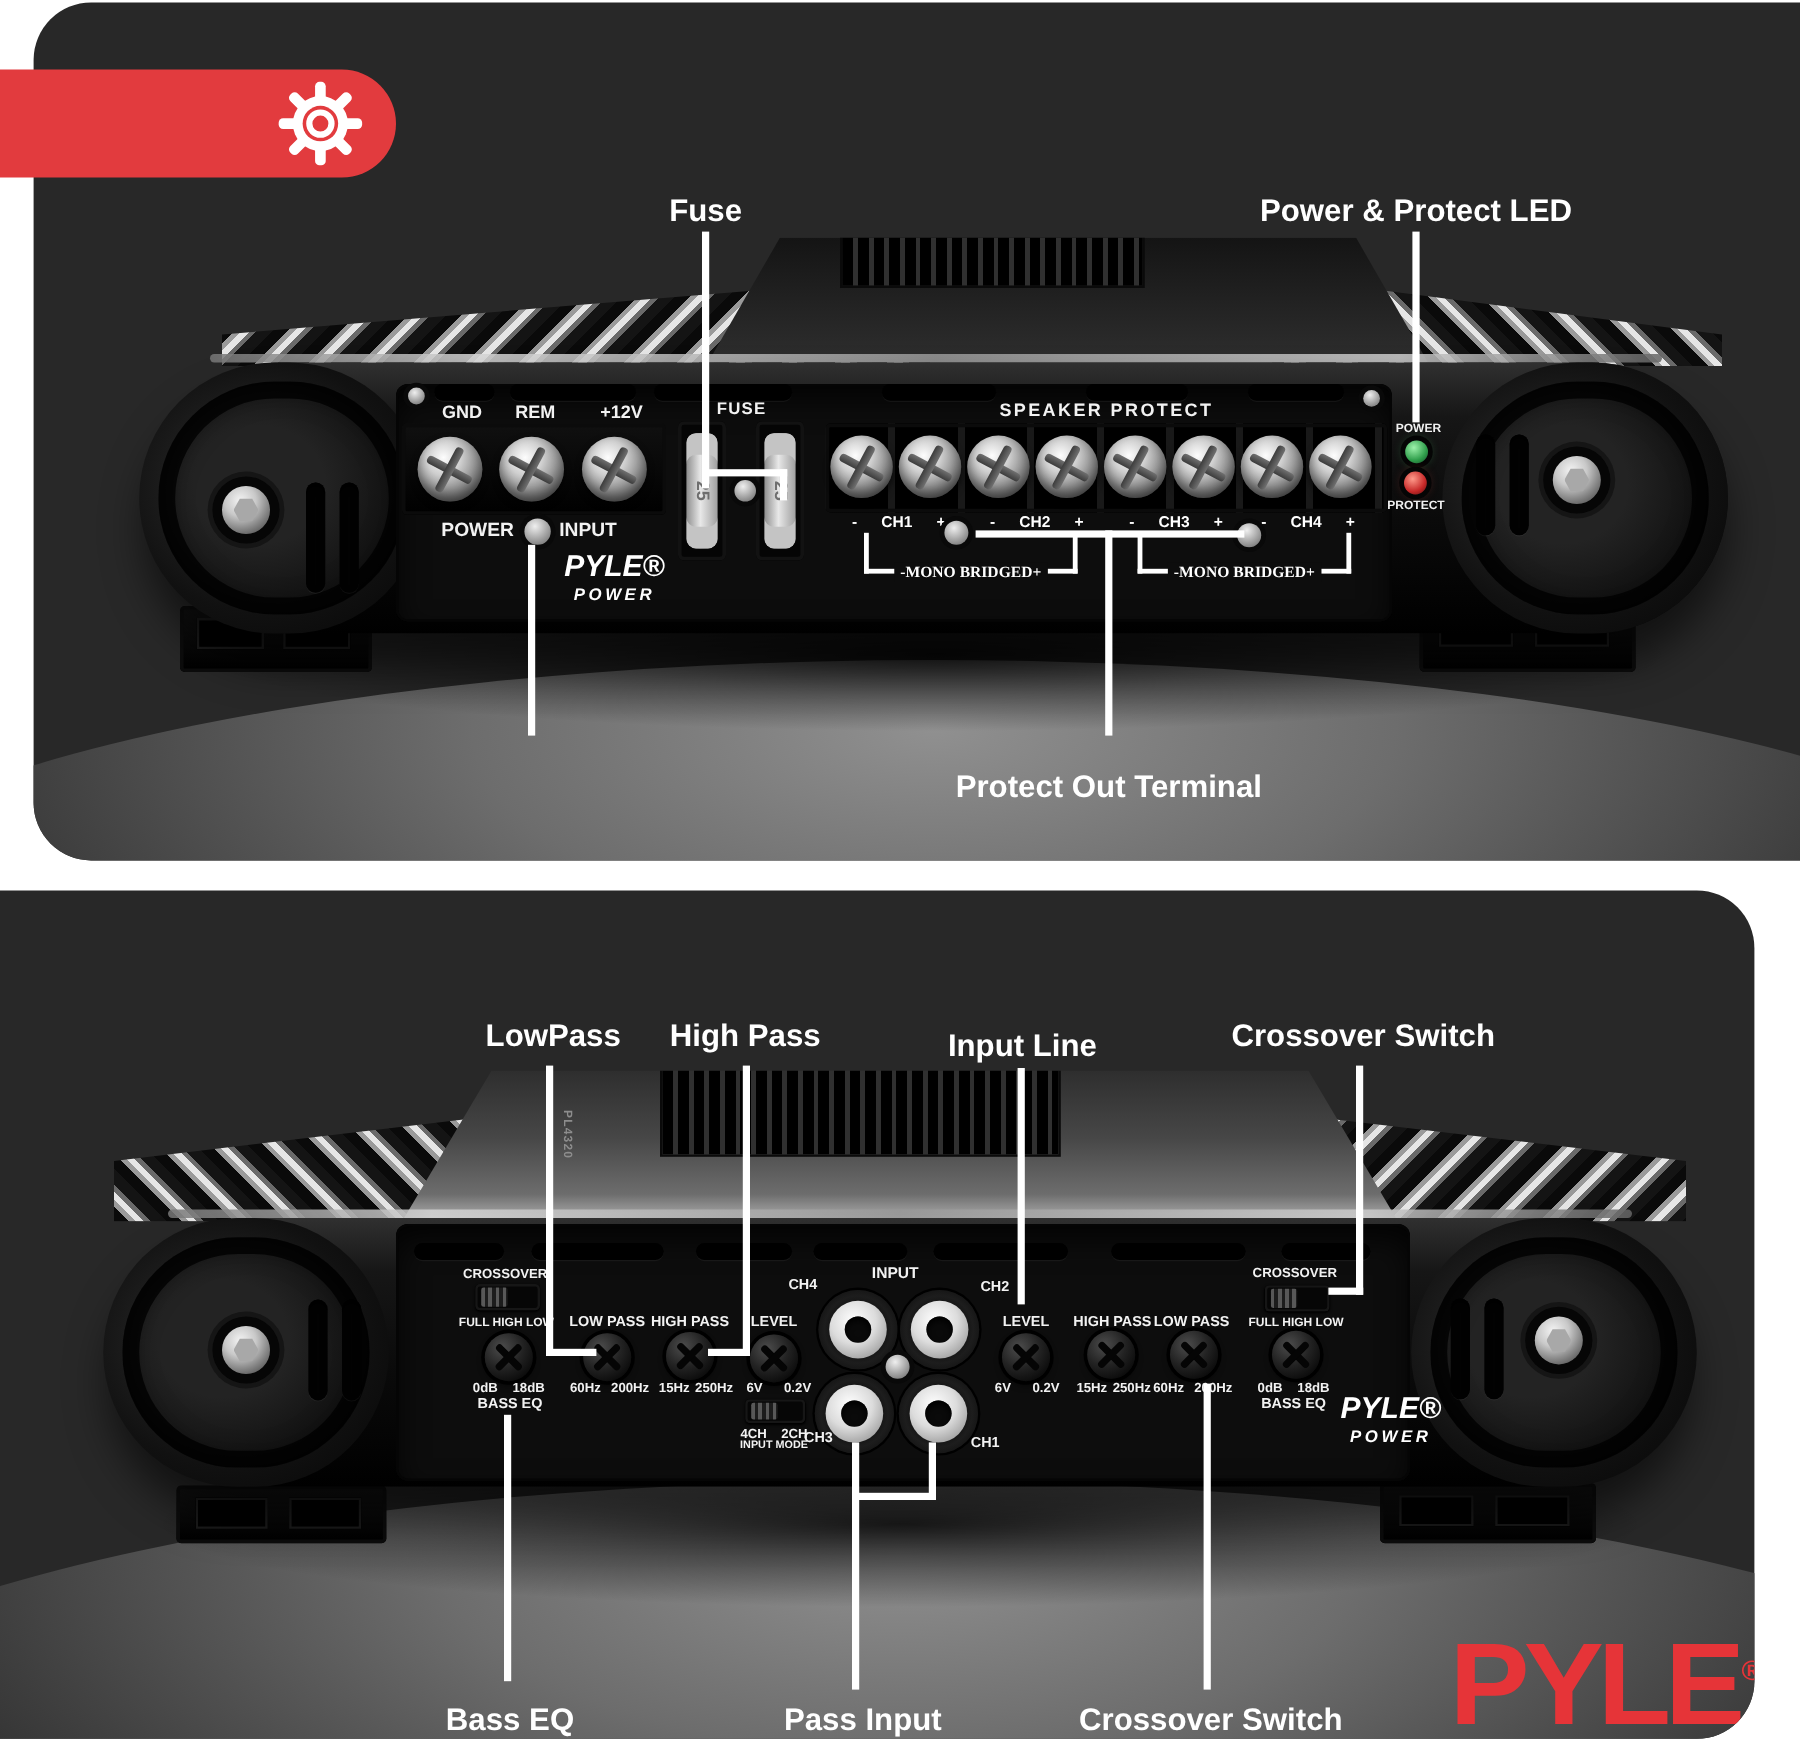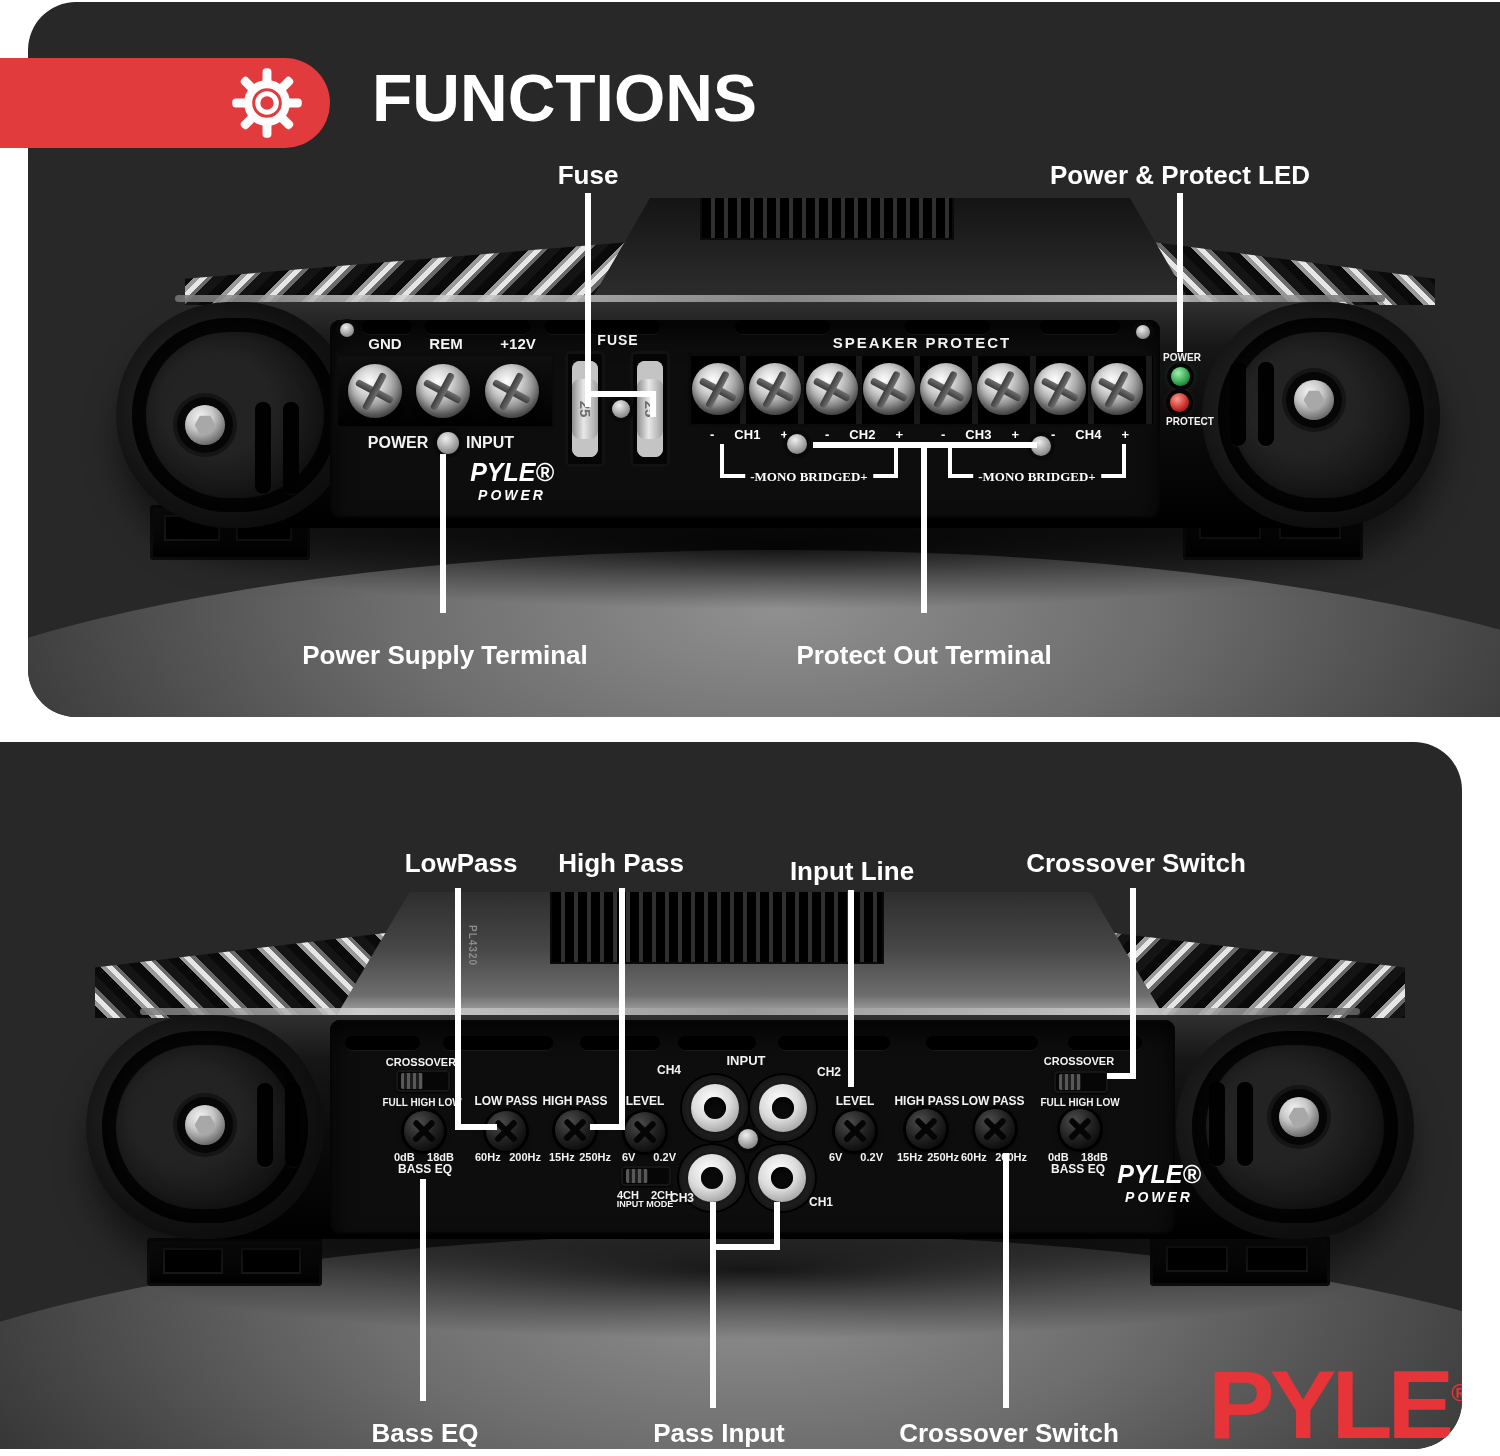--- a/index.html
+++ b/index.html
@@ -112,21 +112,20 @@
 </head>
 <body>
 
 <div id="page">
 
   <section class="panel p1">
     <div class="table t1"></div>
 
     <div class="cl" style="left:560px;top:158px;">Fuse</div>
     <div class="cl" style="left:1152px;top:158px;">Power &amp; Protect LED</div>
-    <div class="cl" style="left:417px;top:638px;">Power Supply Terminal</div>
     <div class="cl" style="left:896px;top:638px;">Protect Out Terminal</div>
 
     <div class="line" style="left:557px;top:191px;width:6px;height:214px;"></div>
     <div class="line" style="left:557px;top:389px;width:71px;height:6px;"></div>
     <div class="line" style="left:622px;top:389px;width:6px;height:26px;"></div>
     <div class="line" style="left:1149px;top:191px;width:6px;height:159px;"></div>
     <div class="line" style="left:412px;top:452px;width:6px;height:159px;"></div>
     <div class="line" style="left:785px;top:440px;width:224px;height:6px;"></div>
     <div class="line" style="left:893px;top:440px;width:6px;height:171px;"></div>
 
@@ -232,42 +231,41 @@
         <div class="bracket" style="left:618px;top:124px;width:170px;height:30px;">
           <span>-MONO BRIDGED+</span>
         </div>
         <div class="screw-s" style="left:457px;top:114px;width:20px;height:20px;z-index:6;"></div>
         <div class="screw-s" style="left:701px;top:116px;width:20px;height:20px;z-index:6;"></div>
       </div>
 
       <div class="t" style="left:1062px;top:112px;font-size:10px;z-index:6;">POWER</div>
       <div class="led led-g" style="left:1051px;top:127px;z-index:6;"></div>
       <div class="led led-r" style="left:1050px;top:153px;z-index:6;"></div>
-      <div class="t" style="left:1060px;top:176px;font-size:10px;z-index:6;padding-left:20px;">PROTECT</div>
+      <div class="t" style="left:1060px;top:176px;font-size:10px;z-index:6;">PROTECT</div>
     </div>
   </section>
 
   <div class="banner">
     <svg width="74" height="74" viewBox="0 0 100 100">
       <g fill="#ffffff">
         <rect x="44" y="3" width="12" height="22" rx="5"></rect>
         <rect x="44" y="3" width="12" height="22" rx="5" transform="rotate(45 50 50)"></rect>
         <rect x="44" y="3" width="12" height="22" rx="5" transform="rotate(90 50 50)"></rect>
         <rect x="44" y="3" width="12" height="22" rx="5" transform="rotate(135 50 50)"></rect>
         <rect x="44" y="3" width="12" height="22" rx="5" transform="rotate(180 50 50)"></rect>
         <rect x="44" y="3" width="12" height="22" rx="5" transform="rotate(225 50 50)"></rect>
         <rect x="44" y="3" width="12" height="22" rx="5" transform="rotate(270 50 50)"></rect>
         <rect x="44" y="3" width="12" height="22" rx="5" transform="rotate(315 50 50)"></rect>
         <circle cx="50" cy="50" r="31"></circle>
       </g>
       <circle cx="50" cy="50" r="20" fill="#e23b3e"></circle>
       <circle cx="50" cy="50" r="12.5" fill="none" stroke="#ffffff" stroke-width="7"></circle>
     </svg>
   </div>
-  <h1 class="title">FUNCTIONS</h1>
 
   <section class="panel p2">
     <div class="table t2"></div>
 
     <div class="cl" style="left:461px;top:106px;">LowPass</div>
     <div class="cl" style="left:621px;top:106px;">High Pass</div>
     <div class="cl" style="left:852px;top:114px;">Input Line</div>
     <div class="cl" style="left:1136px;top:106px;">Crossover Switch</div>
 
     <div class="cl" style="left:425px;top:676px;">Bass EQ</div>

